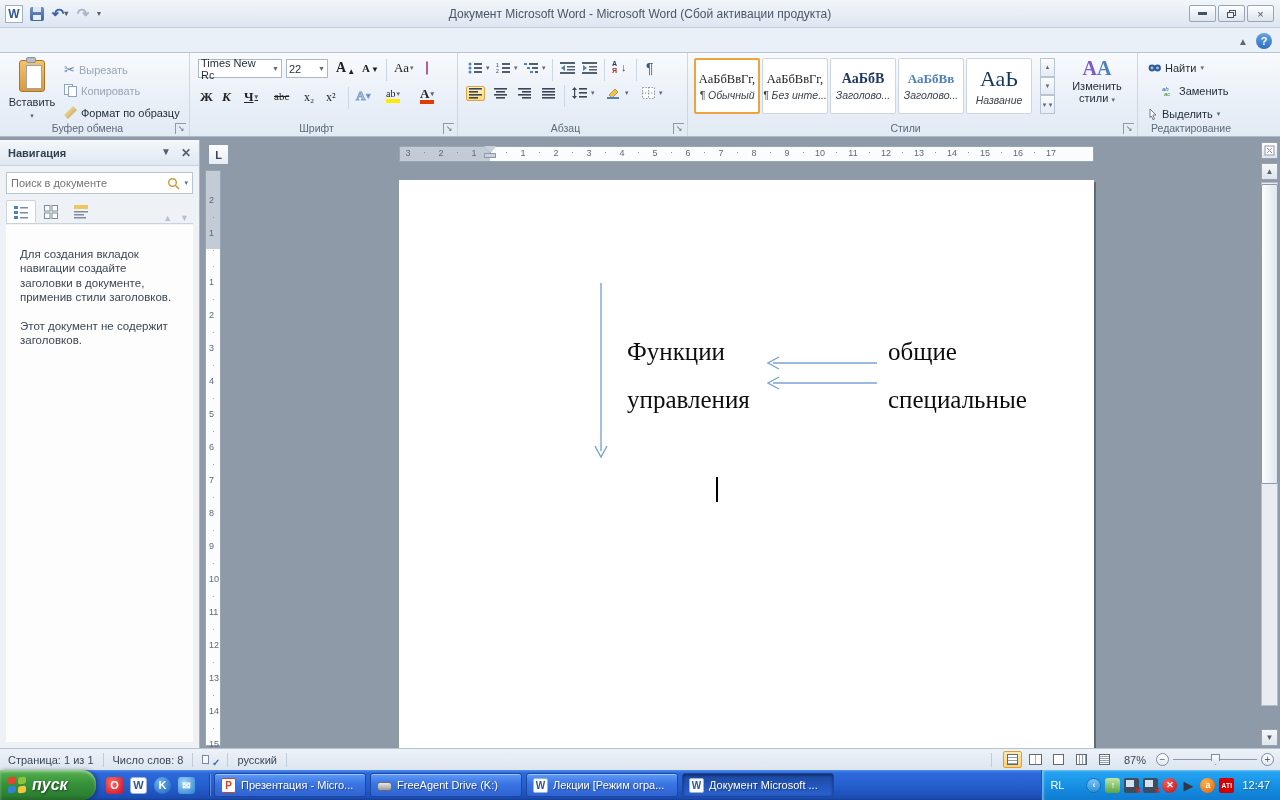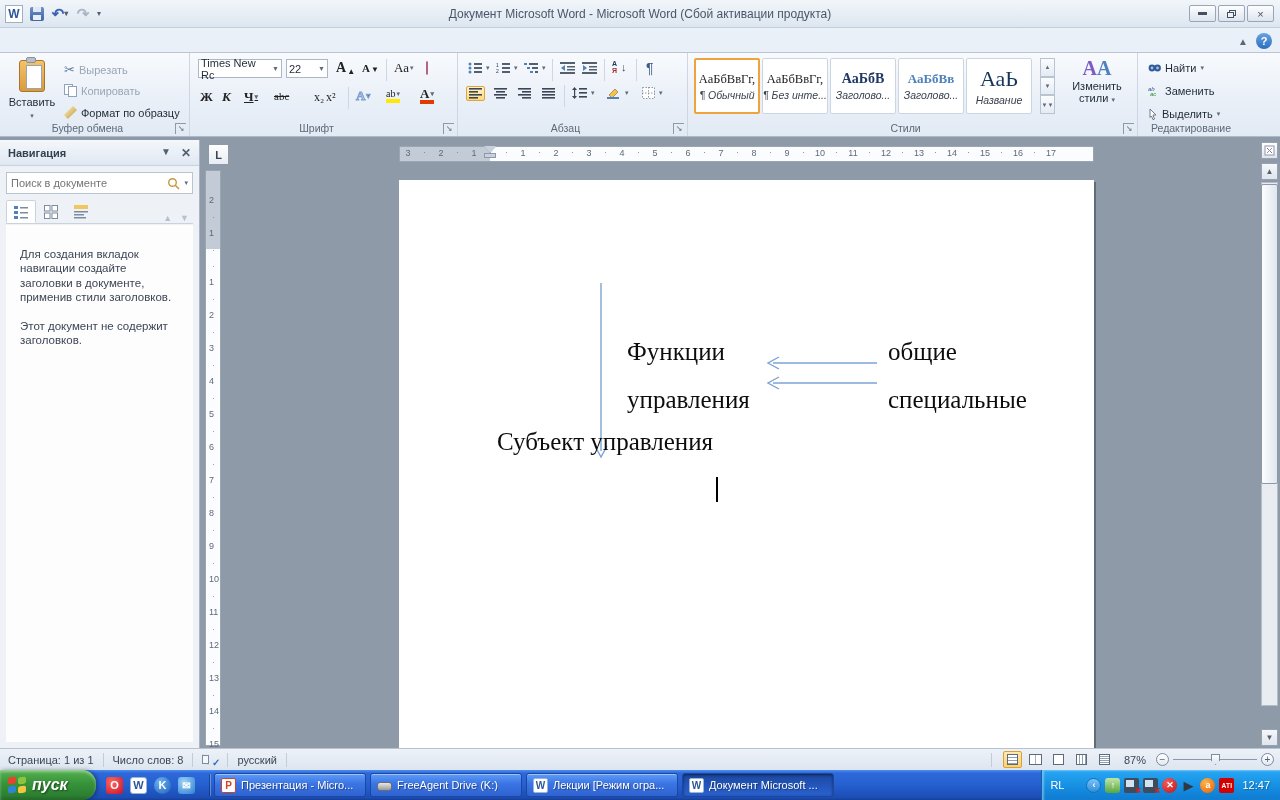--- a/index.html
+++ b/index.html
@@ -291,21 +291,21 @@
     <div class="fbtn ital-k" style="left:32px;top:36px;">
         <span>К</span>
       </div>
     <div class="fbtn und-k" style="left:54px;top:36px;">
         <span>Ч</span>
         <span class="ddar">▾</span>
       </div>
     <div class="fbtn strike-k" style="left:84px;top:37px;">
         <span>abc</span>
       </div>
-    <div class="fbtn" style="left:124px;top:37px;font-size:12px;">
+    <div class="fbtn" style="left:114px;top:37px;font-size:12px;">
         <span>x₂</span>
       </div>
     <div class="fbtn" style="left:136px;top:37px;font-size:12px;">
         <span>x²</span>
       </div>
     <div class="vsep" style="left:158px;top:34px;"></div>
     <div class="fbtn fx-a" style="left:166px;top:35px;">
         <span>А</span>
         <span class="ddar">▾</span>
       </div>
@@ -489,21 +489,21 @@
     <div class="sbtn" style="left:8px;top:8px;">
         <svg class="msvg" width="13" height="10">
           <circle cx="4" cy="5" r="3.4" fill="#2f5a96"></circle>
           <circle cx="9.5" cy="5" r="3.4" fill="#2f5a96"></circle>
           <circle cx="4" cy="5" r="1.4" fill="#9fc0e8"></circle>
           <circle cx="9.5" cy="5" r="1.4" fill="#9fc0e8"></circle>
         </svg>
         <span>Найти</span>
         <span class="ddar">▾</span>
       </div>
-    <div class="sbtn" style="left:8px;top:31px;">
+    <div class="sbtn" style="left:22px;top:31px;">
         <svg class="msvg" width="13" height="10">
           <text x="0" y="5" font-size="6" fill="#2f5a96" font-style="italic">ab</text>
           <text x="2" y="10" font-size="6" fill="#2e8b2e" font-style="italic">ac</text>
         </svg>
         <span>Заменить</span>
       </div>
     <div class="sbtn" style="left:8px;top:54px;">
         <svg class="msvg" width="10" height="11">
           <polygon points="2,0 8,6 5,6 6.5,10 5,10.7 3.5,7 2,8.5" fill="#fff" stroke="#55606e" stroke-width=".8"></polygon>
         </svg>
@@ -667,21 +667,20 @@
     <svg id="diagram-svg" width="695" height="568">
       <g id="arrow-group" fill="none" stroke-width="1.4" stroke="#7ba3d4">
         <line x1="202" y1="103" x2="202" y2="271"></line>
         <polyline points="196,266 202,277 208,266"></polyline>
         <line x1="478" y1="183" x2="374" y2="183"></line>
         <polyline points="380,177 369,183 380,189"></polyline>
         <line x1="478" y1="203" x2="374" y2="203"></line>
         <polyline points="380,197 369,203 380,209"></polyline>
       </g>
     </svg>
-    <div class="doctext" style="left:98px;top:248px;">Субъект управления</div>
     <div class="doctext" style="left:228px;top:158px;">Функции</div>
     <div class="doctext" style="left:228px;top:206px;">управления</div>
     <div class="doctext" style="left:489px;top:158px;">общие</div>
     <div class="doctext" style="left:489px;top:206px;">специальные</div>
     <div id="caret" style="left:317px;top:297px;"></div>
   </div>
 
   <div id="vscroll">
     <div id="ruler-toggle">
         <svg class="msvg" width="11" height="11">

